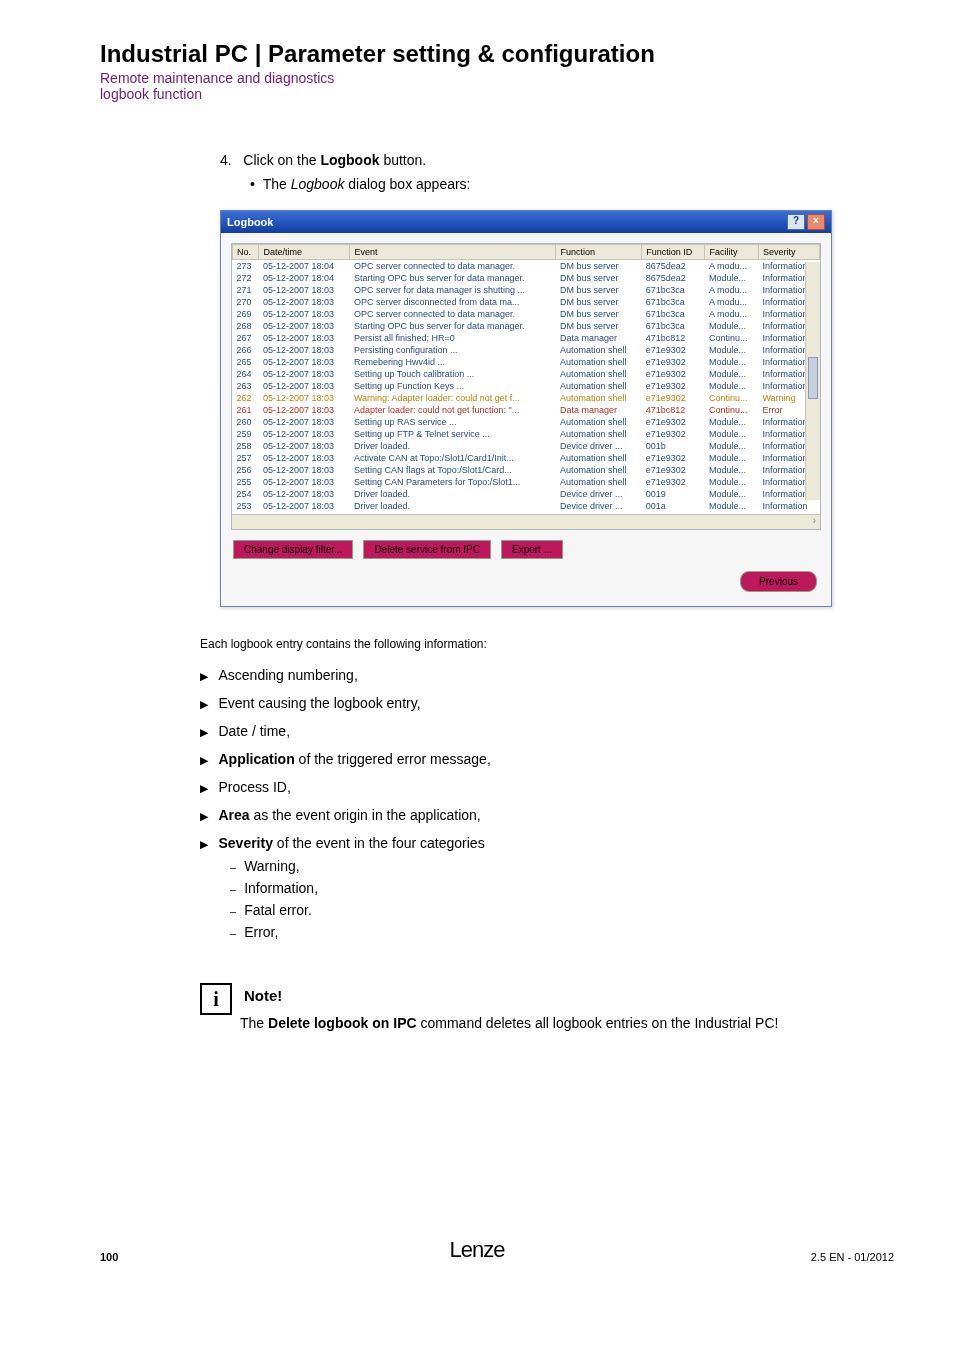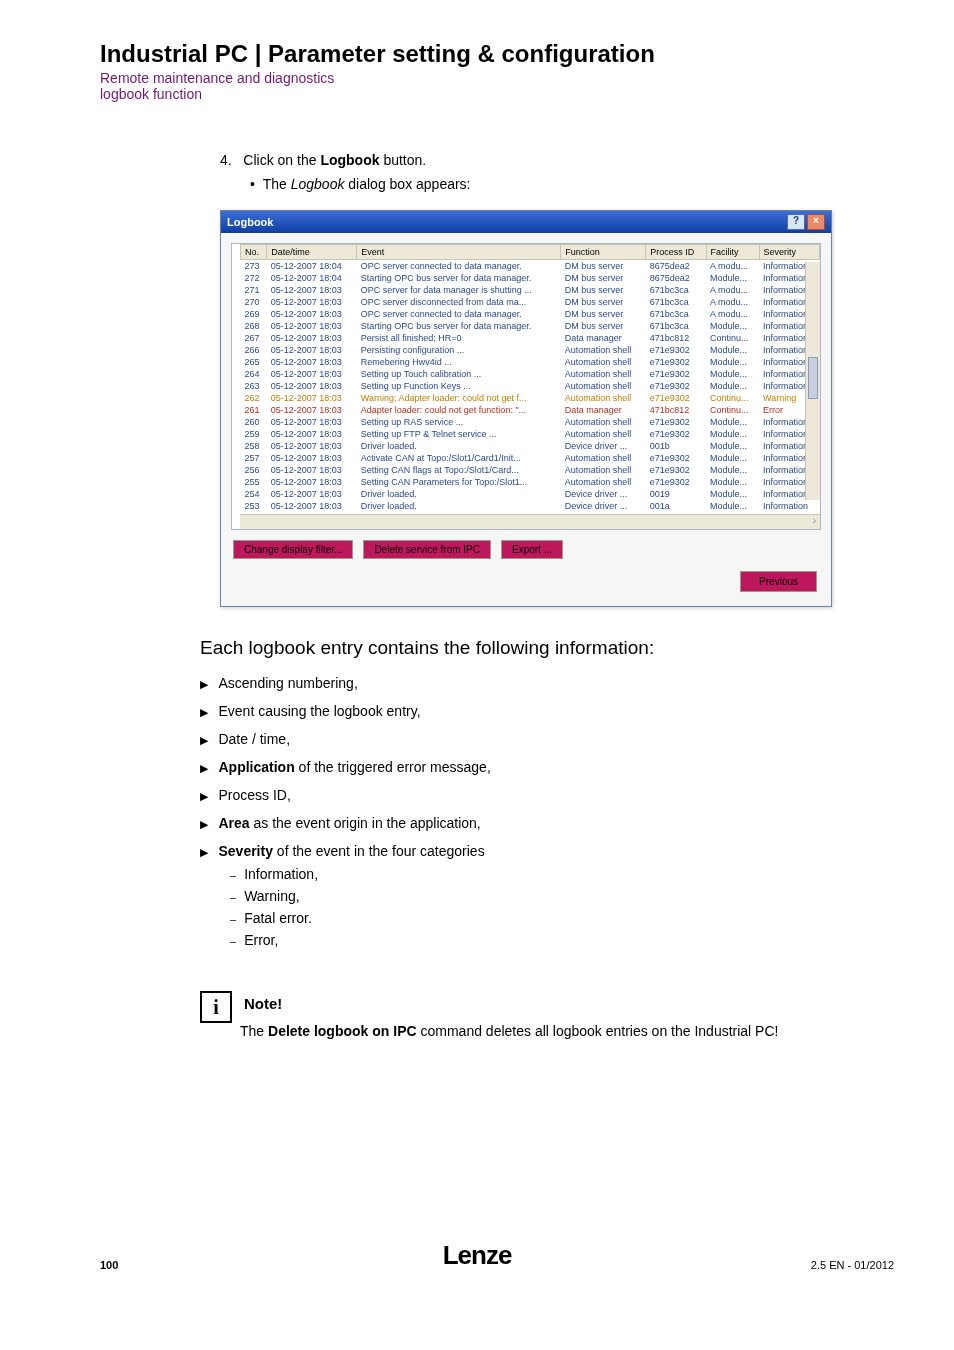--- a/index.html
+++ b/index.html
@@ -66,21 +66,20 @@
     font-size: 10px;
     line-height: 12px;
     text-align: center;
     font-weight: bold;
   }
   .winbtn.close { background: #e98a6a; color: #fff; border-color: #b04a32; }
   .dialog-body {
     background: #fff;
     margin: 10px;
     border: 1px solid #a9b7c9;
-    padding-left: 8px;
   }
   .scrollarea {
     max-height: 270px;
     overflow: hidden;
     position: relative;
   }
   table.logtable {
     border-collapse: collapse;
     width: 100%;
     font-size: 9px;
@@ -136,23 +135,24 @@
     border: 1px solid #9a9a88;
     padding: 3px 10px;
     font-size: 10px;
     cursor: pointer;
   }
   .btn.prev {
     margin: 10px 14px 14px auto;
     display: block;
     width: fit-content;
     padding: 4px 18px;
+    border-radius: 9px;
   }
   .para {
-    font-size: 19px;
+    font-size: 12px;
     margin: 30px 0 10px 100px;
   }
   ul.bullets {
     list-style: none;
     padding-left: 100px;
     margin: 0;
   }
   ul.bullets li {
     font-size: 14px;
     padding: 6px 0;
@@ -205,22 +205,22 @@
   .footer {
     position: relative;
     margin-top: 180px;
     display: flex;
     justify-content: space-between;
     align-items: flex-end;
     padding: 0 60px 30px 100px;
     font-size: 11px;
   }
   .footer .logo {
-    font-size: 26px;
-    font-weight: bold;
+    font-size: 22px;
+    font-weight: normal;
     letter-spacing: -1px;
     position: absolute;
     left: 50%;
     transform: translateX(-50%);
   }
   .bold { font-weight: bold; }
   .italic { font-style: italic; }
 </style>
 </head>
 <body>
@@ -249,21 +249,21 @@
       </div>
       <div class="dialog-body">
         <div class="scrollarea">
           <table class="logtable">
             <thead>
               <tr>
                 <th>No.</th>
                 <th>Date/time</th>
                 <th>Event</th>
                 <th>Function</th>
-                <th>Process ID</th>
+                <th>Function ID</th>
                 <th>Facility</th>
                 <th>Severity</th>
               </tr>
             </thead>
             <tbody id="logrows">
                 <tr>
                   <td>273</td>
                   <td>05-12-2007 18:04</td>
                   <td>OPC server connected to data manager.</td>
                   <td>DM bus server</td>
@@ -482,22 +482,22 @@
   <div class="para">Each logbook entry contains the following information:</div>
   <ul class="bullets">
     <li>Ascending numbering,</li>
     <li>Event causing the logbook entry,</li>
     <li>Date / time,</li>
     <li><span class="bold">Application</span><span> of the triggered error message,</span></li>
     <li>Process ID,</li>
     <li><span class="bold">Area</span><span> as the event origin in the application,</span></li>
     <li><span class="bold">Severity</span><span> of the event in the four categories</span>
       <ul class="sub">
+        <li>Warning,</li>
         <li>Information,</li>
-        <li>Warning,</li>
         <li>Fatal error.</li>
         <li>Error,</li>
       </ul>
     </li>
   </ul>
 
   <div class="notebox">
     <div class="noteicon">i</div>
     <div class="notetitle">Note!</div>
   </div>

